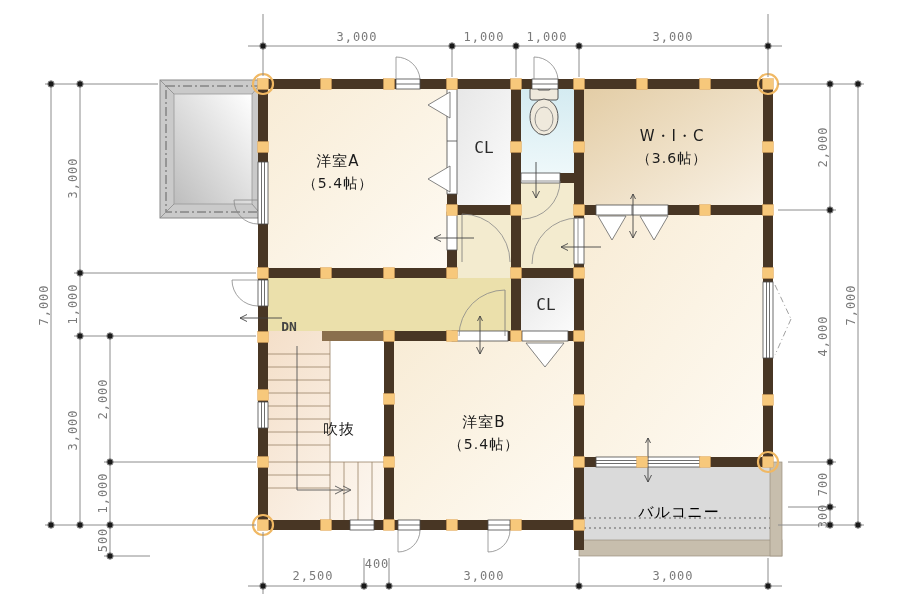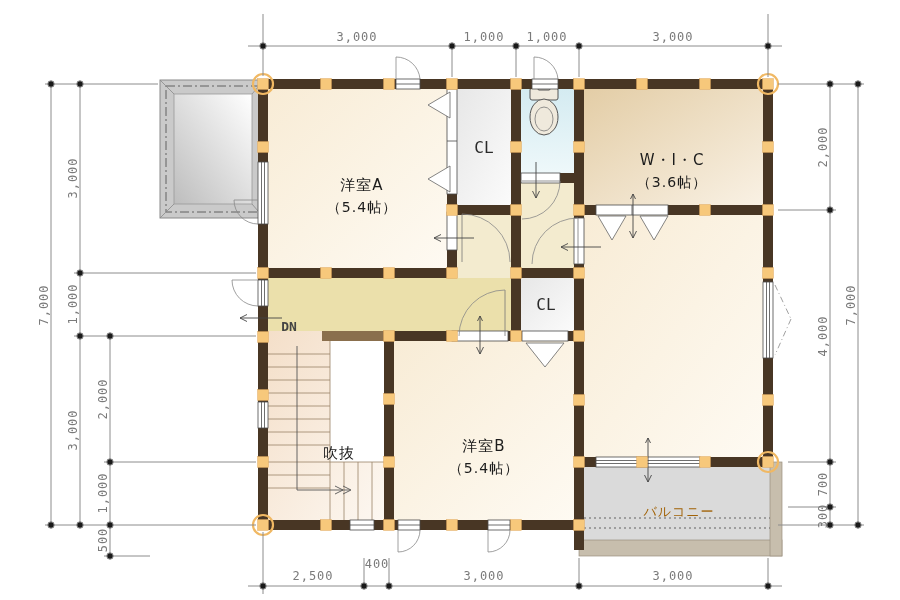--- a/index.html
+++ b/index.html
@@ -3,24 +3,24 @@
 <meta charset="utf-8">
 <style>
   html,body{margin:0;padding:0;background:#fff;}
   .plan{position:relative;width:900px;height:600px;background:#fff;overflow:hidden;
         font-family:"DejaVu Sans",sans-serif;}
   .plan svg{position:absolute;left:0;top:0;}
   .lbl{position:absolute;transform:translate(-50%,-50%);white-space:nowrap;}
   .dim{font-family:"DejaVu Sans Mono","Liberation Mono",monospace;
        font-size:12px;color:#7a7a7a;letter-spacing:1px;}
   .dim.v{transform:translate(-50%,-50%) rotate(-90deg);}
-  .room{font-size:15px;color:#1c1c1c;letter-spacing:1px;text-align:center;line-height:1.45;margin-top:24px;}
+  .room{font-size:15px;color:#1c1c1c;letter-spacing:1px;text-align:center;line-height:1.45;}
   .room .sz{font-size:14px;text-align:center;}
   .cl{font-size:16px;color:#2a2a2a;font-family:"DejaVu Sans Mono",monospace;text-align:right;}
-  .balc{font-size:13px;color:#a16207;letter-spacing:1px;}
+  .balc{font-size:15px;color:#000000;letter-spacing:1px;}
   .dn{font-size:13px;font-weight:bold;color:#444;font-family:"DejaVu Sans Mono",monospace;}
 </style>
 </head>
 <body>
 
 <div class="plan">
 <svg width="900" height="600" viewBox="0 0 900 600">
   <defs>
     <linearGradient id="gWic" x1="0" y1="0" x2="1" y2="1">
       <stop offset="0" stop-color="#e3cda6"></stop>
@@ -370,21 +370,21 @@
     <circle cx="830" cy="84" r="3.2"></circle>
         <circle cx="830" cy="210" r="3.2"></circle>
         <circle cx="830" cy="462" r="3.2"></circle>
     <circle cx="830" cy="507" r="3.2"></circle>
         <circle cx="830" cy="525" r="3.2"></circle>
     <circle cx="858" cy="84" r="3.2"></circle>
         <circle cx="858" cy="525" r="3.2"></circle>
   </g>
 </svg>
 
-<div class="lbl room" style="left:362px;top:172px">
+<div class="lbl room" style="left:338px;top:172px">
   <div>洋室A</div>
       <div class="sz">（5.4帖）</div>
 </div>
 <div class="lbl cl" style="left:484px;top:147px">CL</div>
 <div class="lbl room" style="left:672px;top:147px">
   <div>W・I・C</div>
       <div class="sz">（3.6帖）</div>
 </div>
 <div class="lbl cl" style="left:546px;top:304px">CL</div>
 <div class="lbl room" style="left:484px;top:433px">

